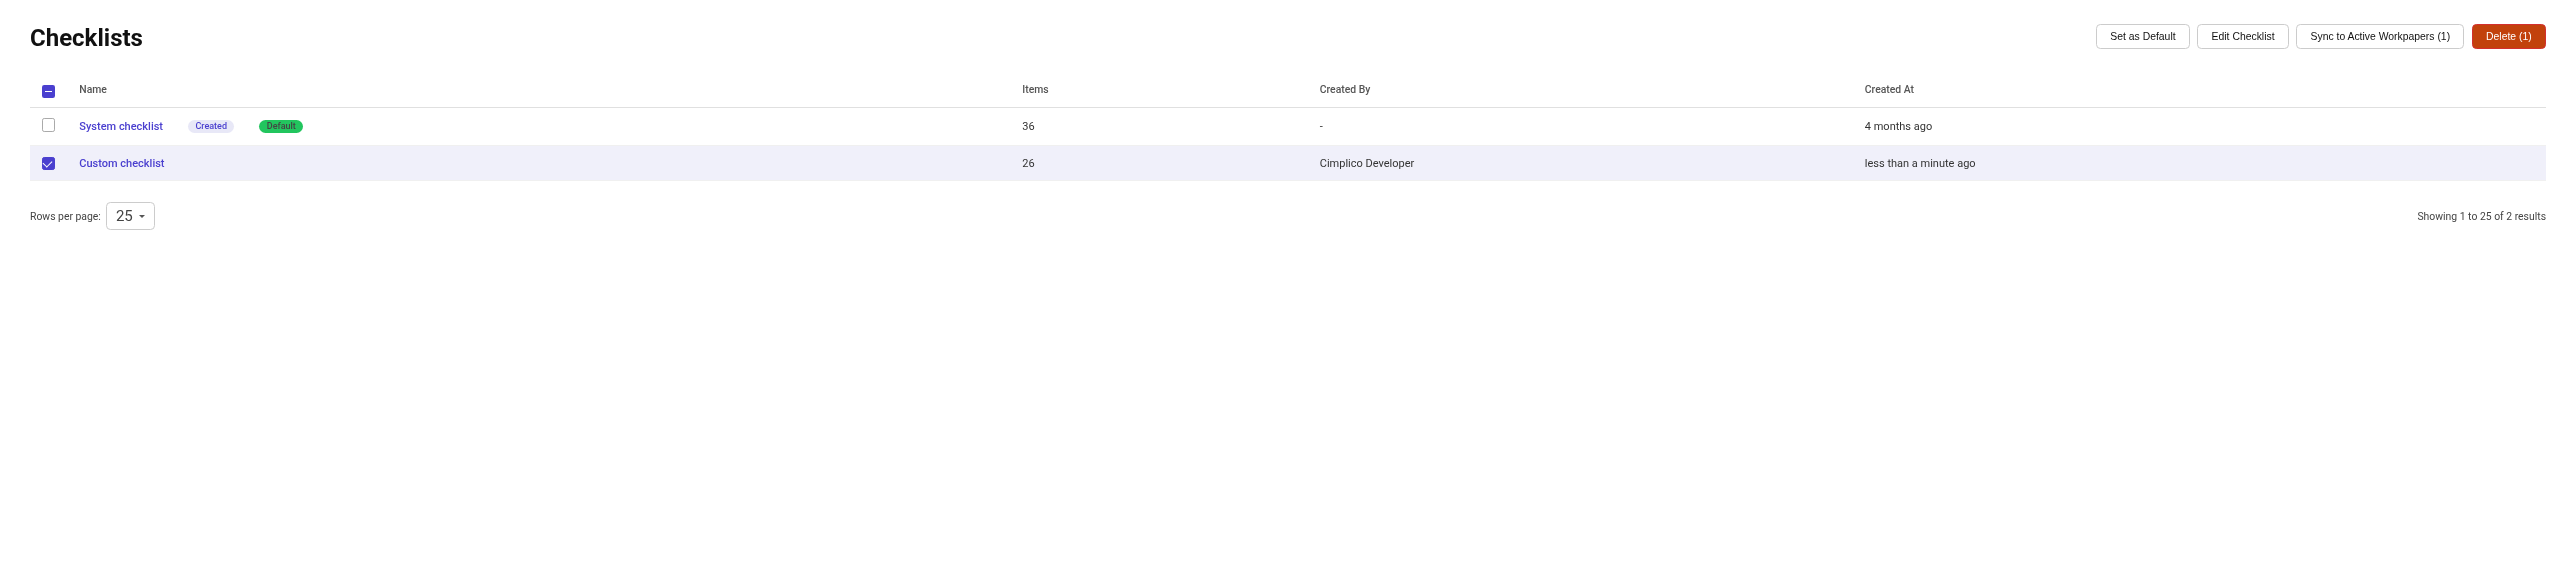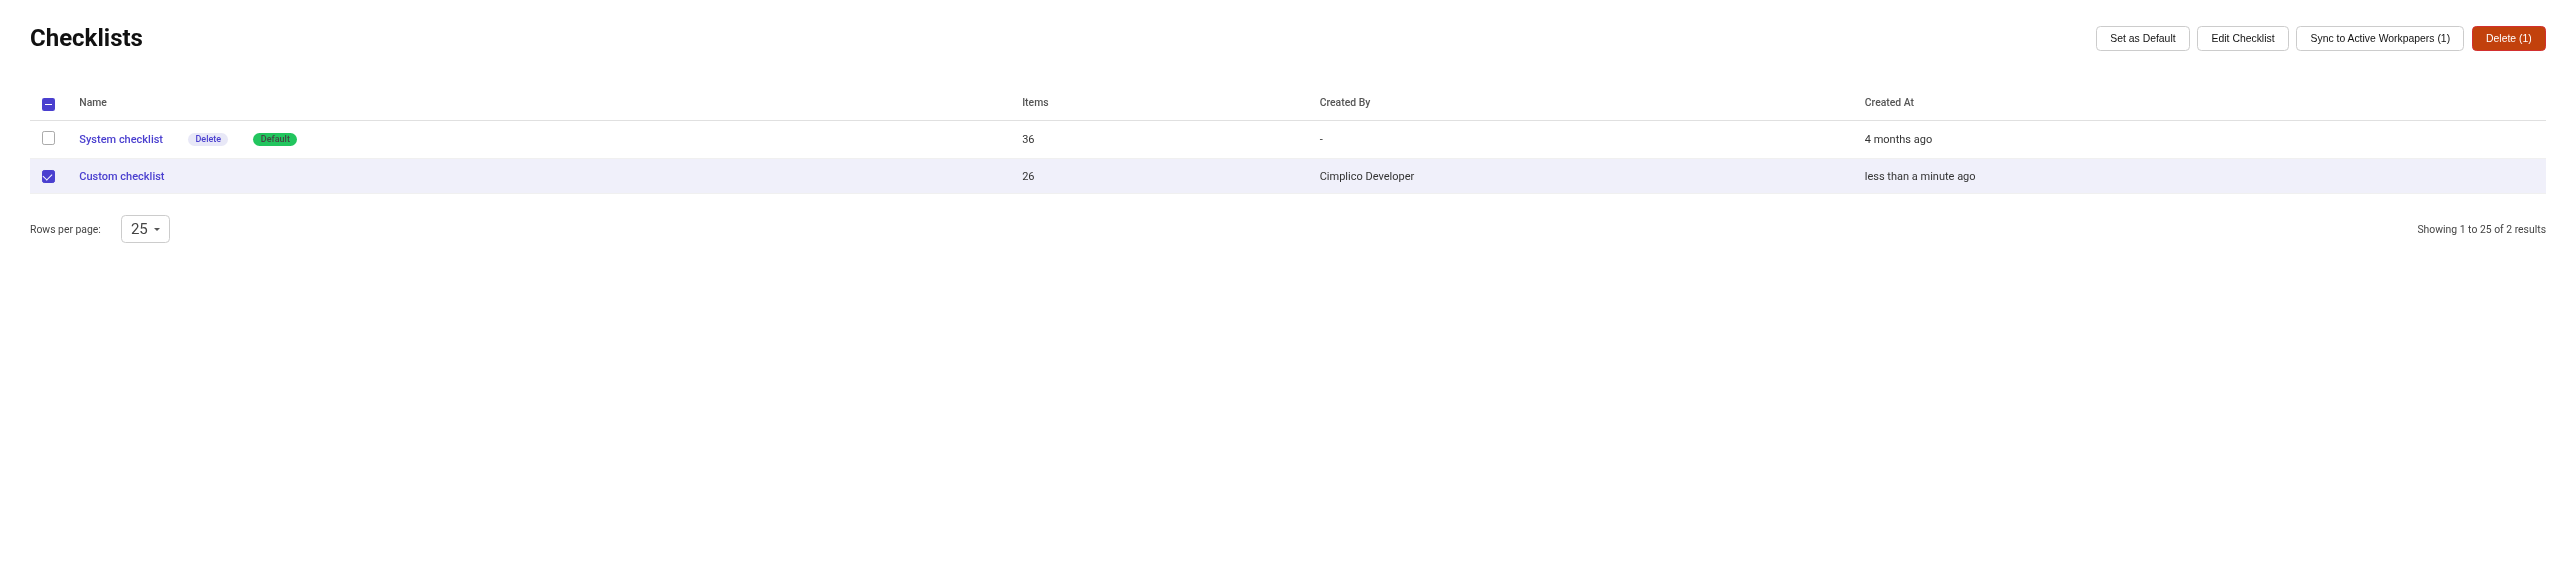--- a/index.html
+++ b/index.html
@@ -11,23 +11,23 @@
     body {
       font-family: -apple-system, BlinkMacSystemFont, 'Segoe UI', Roboto, sans-serif;
       background: #fff;
       color: #111;
       padding: 24px 30px;
       min-width: 860px;
     }
 
     .page-header {
       display: flex;
-      align-items: center;
+      align-items: flex-start;
       justify-content: space-between;
-      margin-bottom: 34px;
+      margin-bottom: 21px;
     }
 
     .page-title {
       font-size: 24px;
       font-weight: 700;
       color: #111;
     }
 
     .header-actions {
       display: flex;
@@ -178,21 +178,21 @@
       display: flex;
       align-items: center;
       justify-content: space-between;
       margin-top: 15px;
       padding: 6px 0;
     }
 
     .rows-per-page {
       display: flex;
       align-items: center;
-      gap: 20px;
+      gap: 5px;
       font-size: 10.4px;
       color: #444;
     }
 
     .rows-per-page-select {
       display: flex;
       align-items: center;
       border: 1.1px solid #ccc;
       border-radius: 4.4px;
       padding: 3.7px 9px;
@@ -245,21 +245,21 @@
       <th class="col-created-by">Created By</th>
       <th class="col-created-at">Created At</th>
     </tr>
   </thead>
   <tbody id="table-body">
   <tr>
         <td class="checkbox-cell"><div class="custom-checkbox"></div></td>
         <td>
           <div class="name-cell">
             <a class="checklist-name-link">System checklist</a>
-            <span class="badge badge-system">Delete</span>
+            <span class="badge badge-system">Created</span>
             <span class="badge badge-default">Default</span>
           </div>
         </td>
         <td>36</td>
         <td>-</td>
         <td>4 months ago</td>
       </tr>
       <tr class="selected-row">
         <td class="checkbox-cell"><div class="custom-checkbox checked"></div></td>
         <td>

